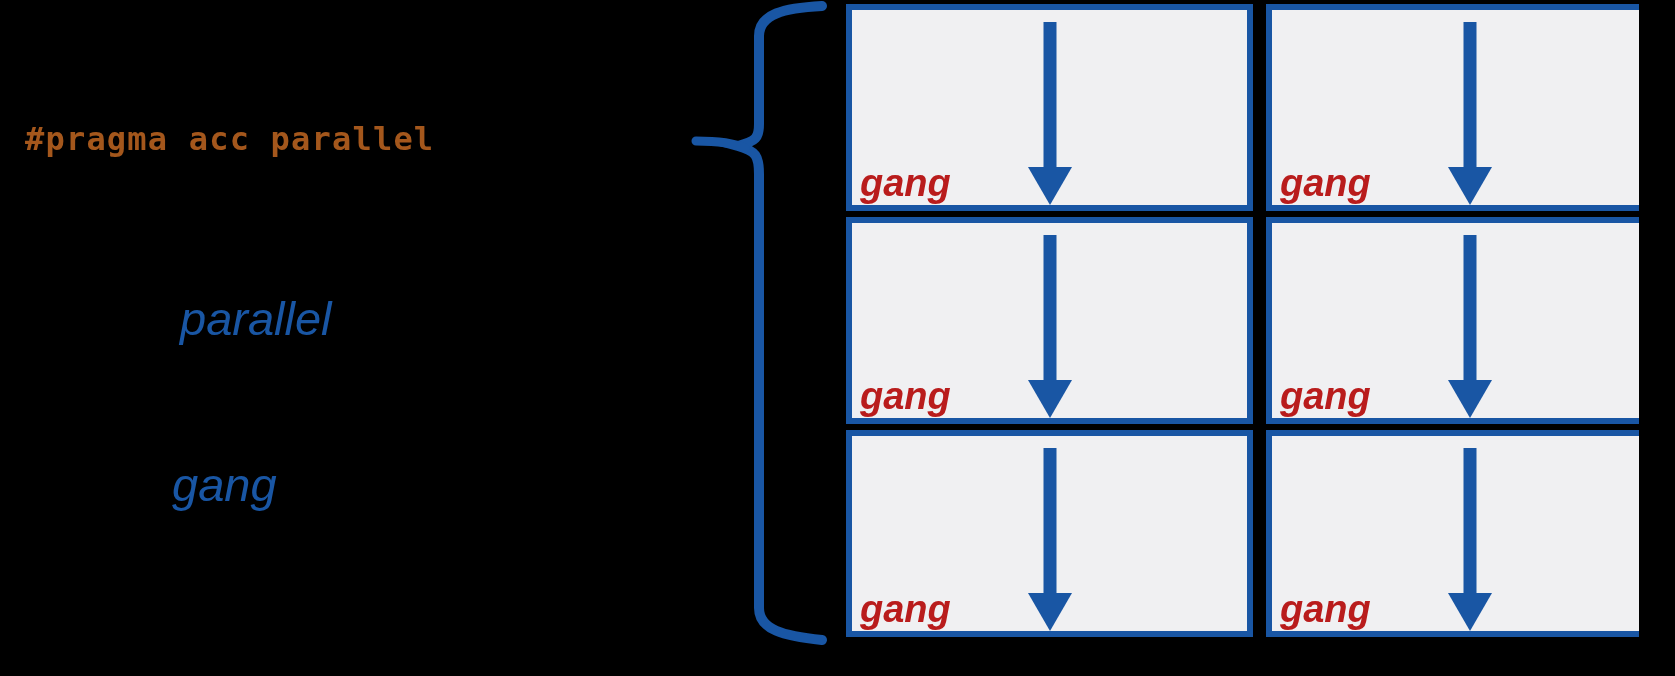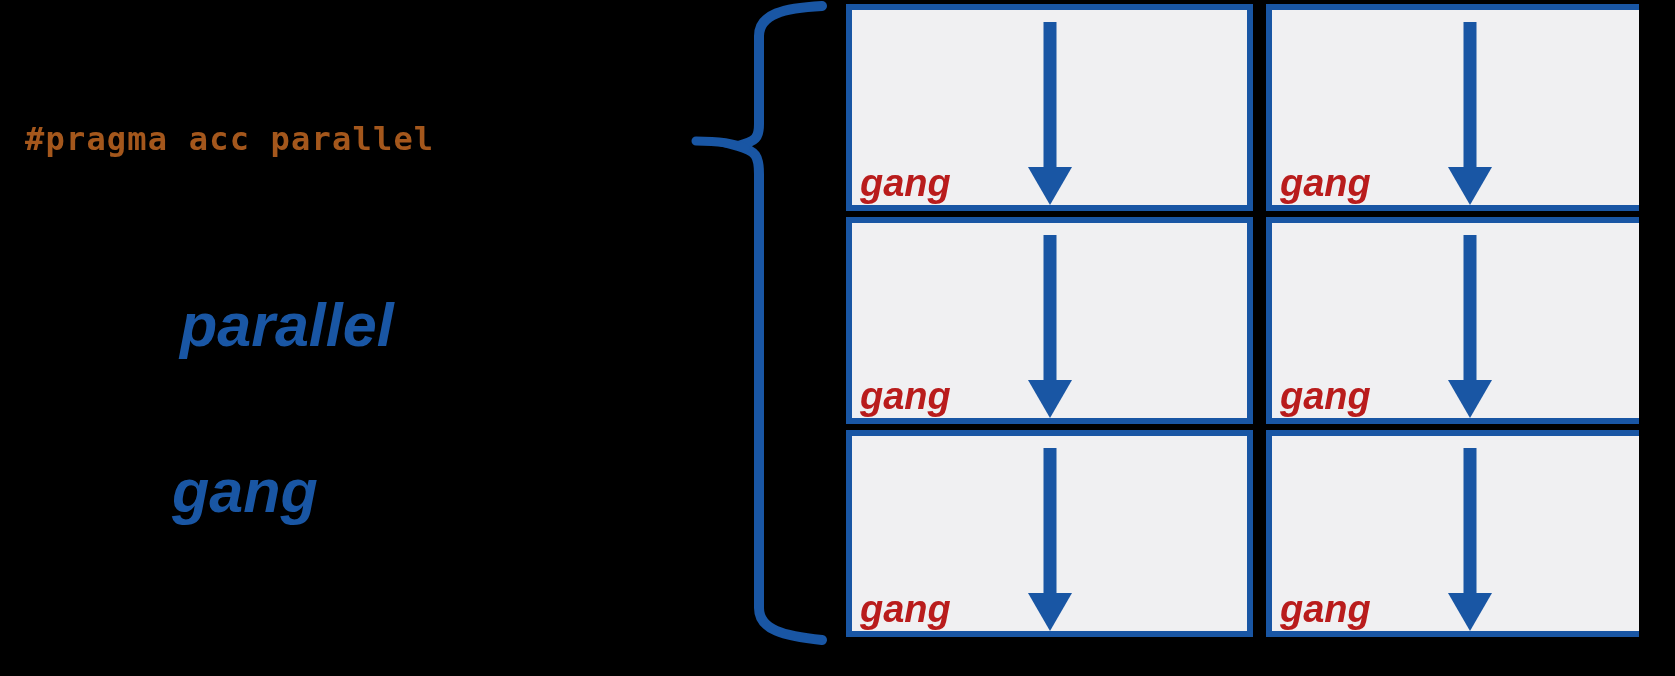--- a/index.html
+++ b/index.html
@@ -22,23 +22,23 @@
     font-family: "DejaVu Sans Mono", monospace;
     font-weight: bold;
     font-size: 32px;
     letter-spacing: 1.2px;
     line-height: 1;
     color: #a4571c;
     white-space: pre;
   }
   .concept-label {
     position: absolute;
-    font-weight: bold;
+    font-weight: normal;
     font-style: italic;
-    font-size: 61px;
+    font-size: 47px;
     line-height: 1;
     color: #1956a4;
     white-space: pre;
   }
   .concept-parallel { left: 180px; top: 295px; }
   .concept-gangs   { left: 172px; top: 461px; }
   .brace-svg {
     position: absolute;
     left: 688px;
     top: 0px;

